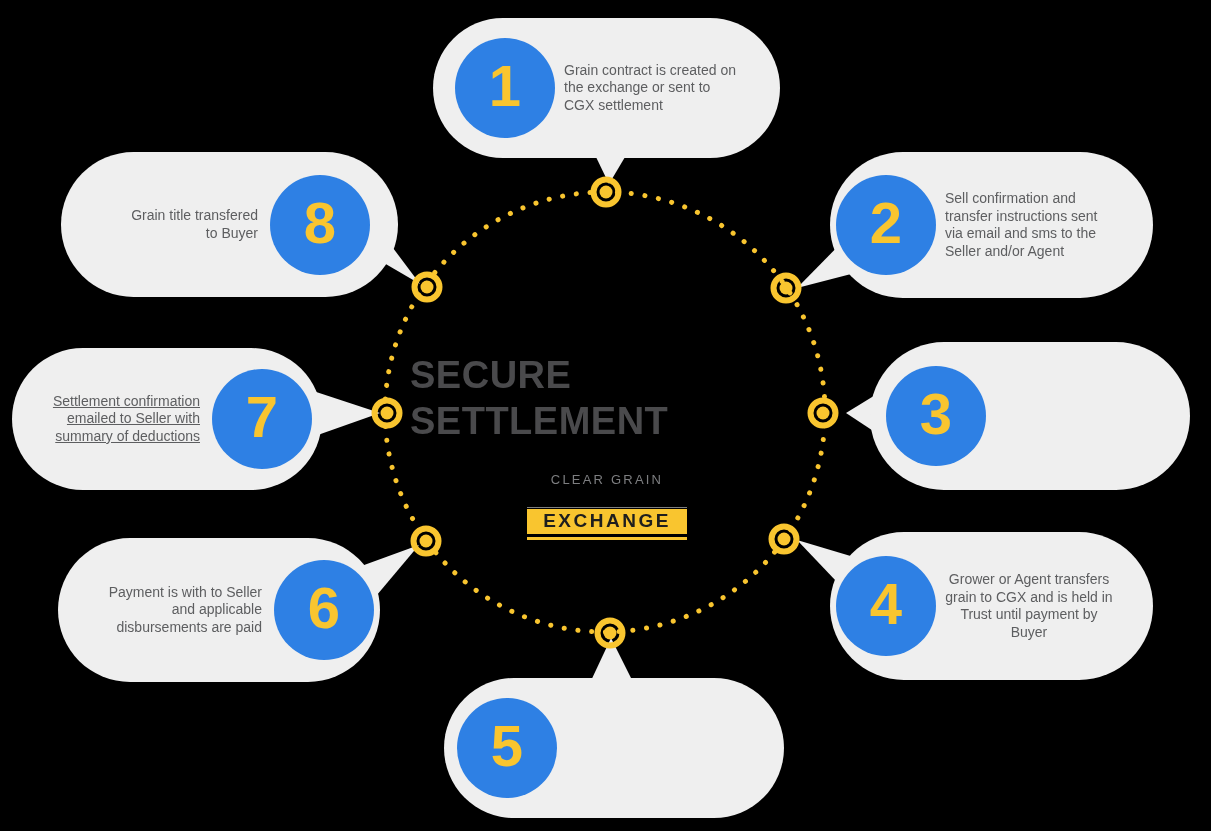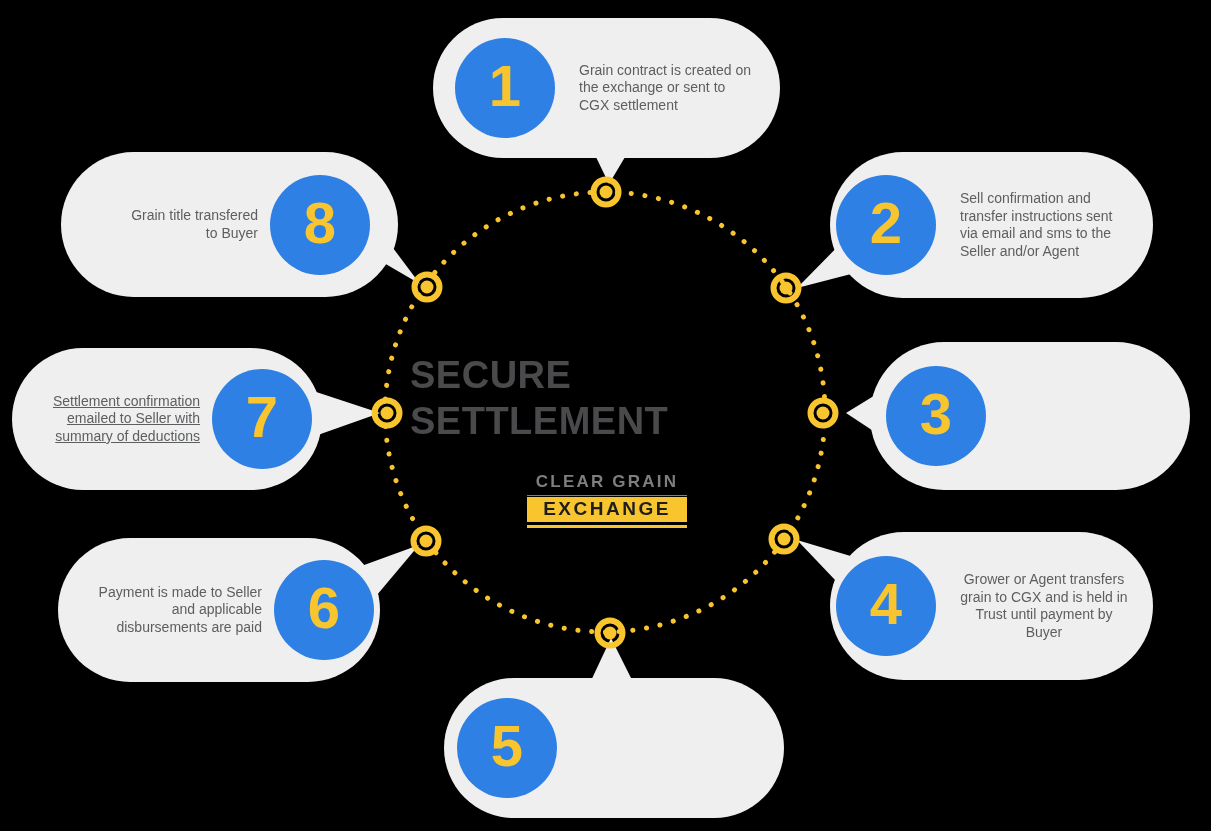--- a/index.html
+++ b/index.html
@@ -40,21 +40,21 @@
     display:flex;align-items:center;justify-content:center;
   }
   .num{
     color:var(--yellow);
     font-size:58px;font-weight:bold;line-height:1;
     padding-bottom:4px;
   }
   .step-text{
     color:var(--text-gray);
     font-size:14px;line-height:17.5px;
-    margin-left:24px;
+    margin-left:9px;
   }
   .bubble.rev{flex-direction:row-reverse;}
   .bubble.rev .step-text{margin-left:0;margin-right:12px;text-align:right;}
 
   
   .s1{left:433px;top:18px;width:347px;height:140px;padding-left:22px;}
   .s2{left:830px;top:152px;width:323px;height:146px;padding-left:6px;}
   .s3{left:870px;top:342px;width:320px;height:148px;padding-left:16px;}
   .s4{left:830px;top:532px;width:323px;height:148px;padding-left:6px;}
   .s5{left:444px;top:678px;width:340px;height:140px;padding-left:13px;}
@@ -80,22 +80,22 @@
     line-height:46px;letter-spacing:0.5px;
   }
   .logo{
     position:absolute;z-index:2;
     left:527px;top:472px;width:160px;
     text-align:center;
   }
   .logo-top{
     display:block;
     color:var(--logo-gray);
-    font-size:17px;letter-spacing:2.2px;font-weight:bold;
-    padding-bottom:3px;
+    font-size:13px;letter-spacing:2.2px;font-weight:normal;
+    padding-bottom:20px;
     border-bottom:1.5px solid var(--logo-gray);
   }
   .logo-bottom{
     display:block;
     margin-top:1px;
     background:var(--yellow);
     color:var(--logo-dark);
     font-size:19px;font-weight:bold;letter-spacing:2.5px;
     padding:1px 0 2px 0;
   }
@@ -193,21 +193,21 @@
   <div class="bubble s5">
     <div class="num-circle">
       <span class="num">5</span>
     </div>
   </div>
 
   <div class="bubble s6 rev">
     <div class="num-circle">
       <span class="num">6</span>
     </div>
-    <div class="step-text">Payment is made to Seller and applicable disbursements are paid</div>
+    <div class="step-text">Payment is with to Seller and applicable disbursements are paid</div>
   </div>
 
   <div class="bubble s7 rev">
     <div class="num-circle">
       <span class="num">7</span>
     </div>
     <div class="step-text">Settlement confirmation emailed to Seller with summary of deductions</div>
   </div>
 
   <div class="bubble s8 rev">

